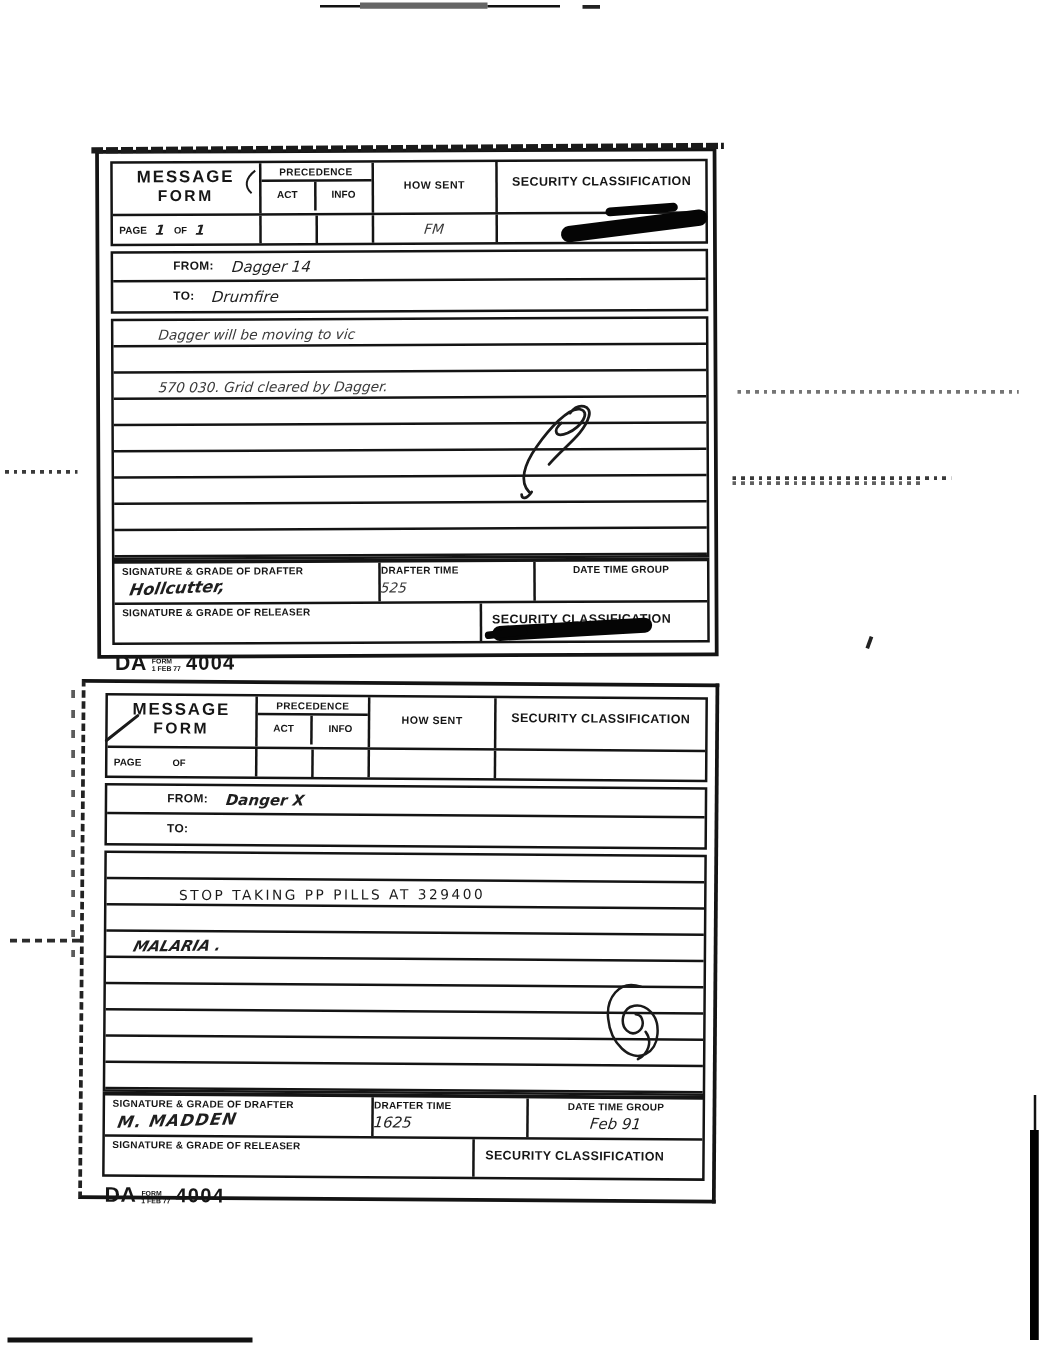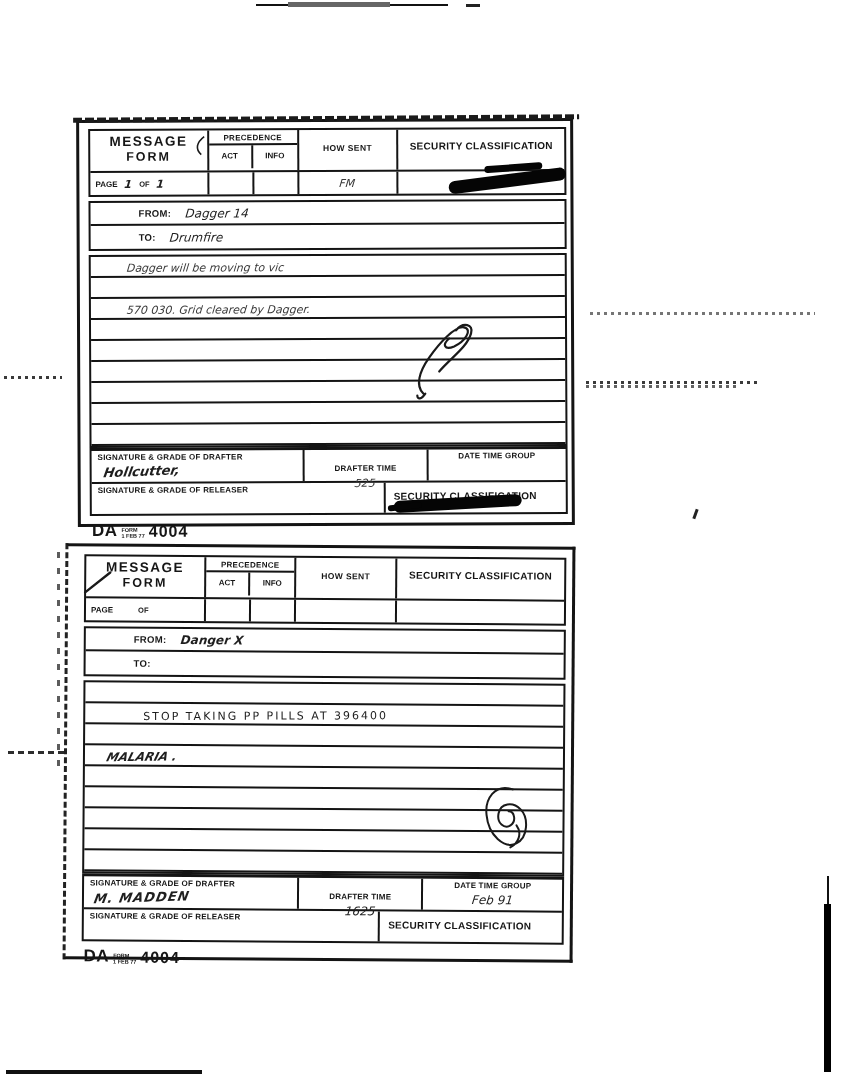--- a/index.html
+++ b/index.html
@@ -68,21 +68,21 @@
 
   
   .msgbox { border:2.5px solid #141414; margin-top:4px; position:relative; }
   .ml { height:21px; border-bottom:2px solid #141414; display:flex; align-items:flex-end; padding-bottom:1px; }
   .ml:last-child { border-bottom:none; }
 
   
   .sigblock { border:2.5px solid #141414; border-top-width:3px; }
   .dr-row { display:flex; height:31px; }
   .d1 { width:45%; border-right:2px solid #141414; padding:2px 0 0 6px; position:relative; }
-  .d2 { width:26%; border-right:2px solid #141414; text-align:center; padding-top:14px; }
+  .d2 { width:26%; border-right:2px solid #141414; text-align:left; padding-top:2px; }
   .d3 { width:29%; text-align:center; padding-top:2px; }
   .rl-row { display:flex; height:32px; border-top:2px solid #141414; }
   .r1 { width:62%; border-right:2px solid #141414; padding:2px 0 0 6px; }
   .r2 { width:38%; padding:3px 0 0 8px; position:relative; }
   .lab { font-size:8px; font-weight:bold; letter-spacing:.2px; display:block; }
   .lab-big { font-size:10px; font-weight:bold; letter-spacing:.3px; }
 
   
   .footer { display:flex; align-items:flex-end; gap:4px; margin-top:5px; margin-left:2px; }
   .f-da { font-size:17px; font-weight:800; letter-spacing:.5px; }
@@ -291,21 +291,21 @@
           <span class="hw hw-12" style="font-weight:bold">Danger X</span>
         </div>
         <div class="ft-row">
           <span class="ft-label">TO:</span>
         </div>
       </div>
 
       <div class="msgbox">
         <div class="ml"></div>
         <div class="ml">
-          <span class="hw-caps" style="margin-left:58px">STOP TAKING PP PILLS AT 396400</span>
+          <span class="hw-caps" style="margin-left:58px">STOP TAKING PP PILLS AT 329400</span>
         </div>
         <div class="ml"></div>
         <div class="ml">
           <span class="hw hw-scrib" style="margin-left:22px">MALARIA .</span>
         </div>
         <div class="ml"></div>
         <div class="ml"></div>
         <div class="ml"></div>
         <div class="ml"></div>
         <div class="ml"></div>

